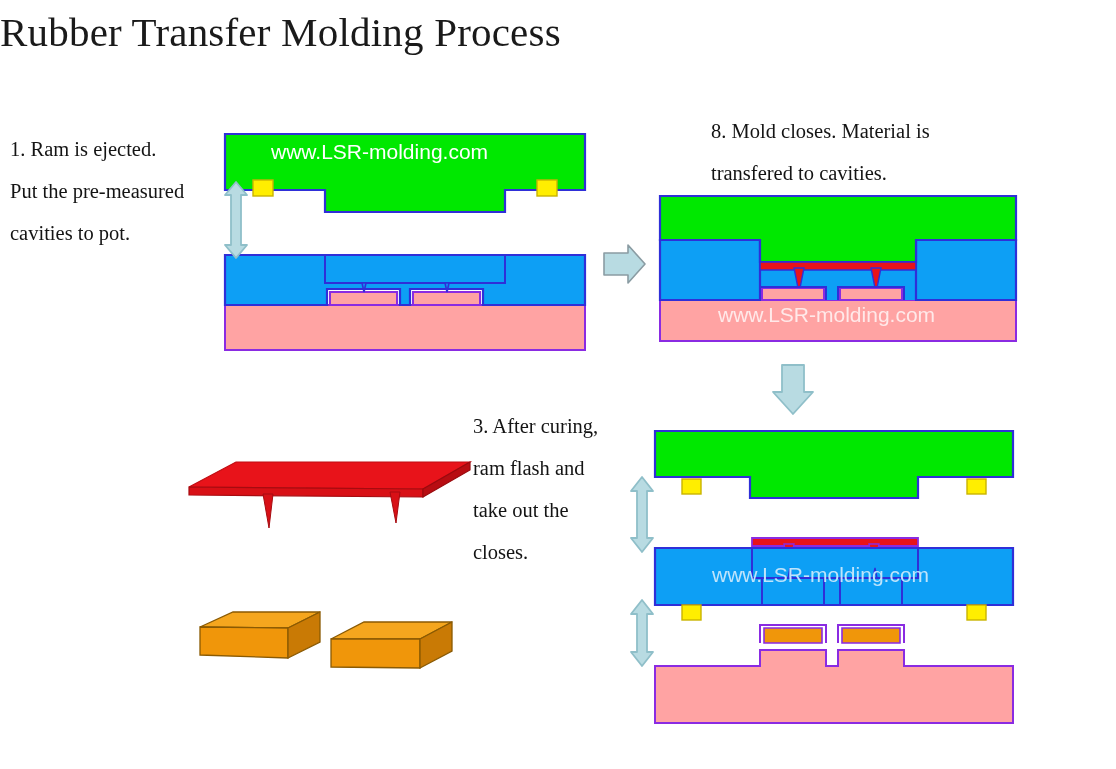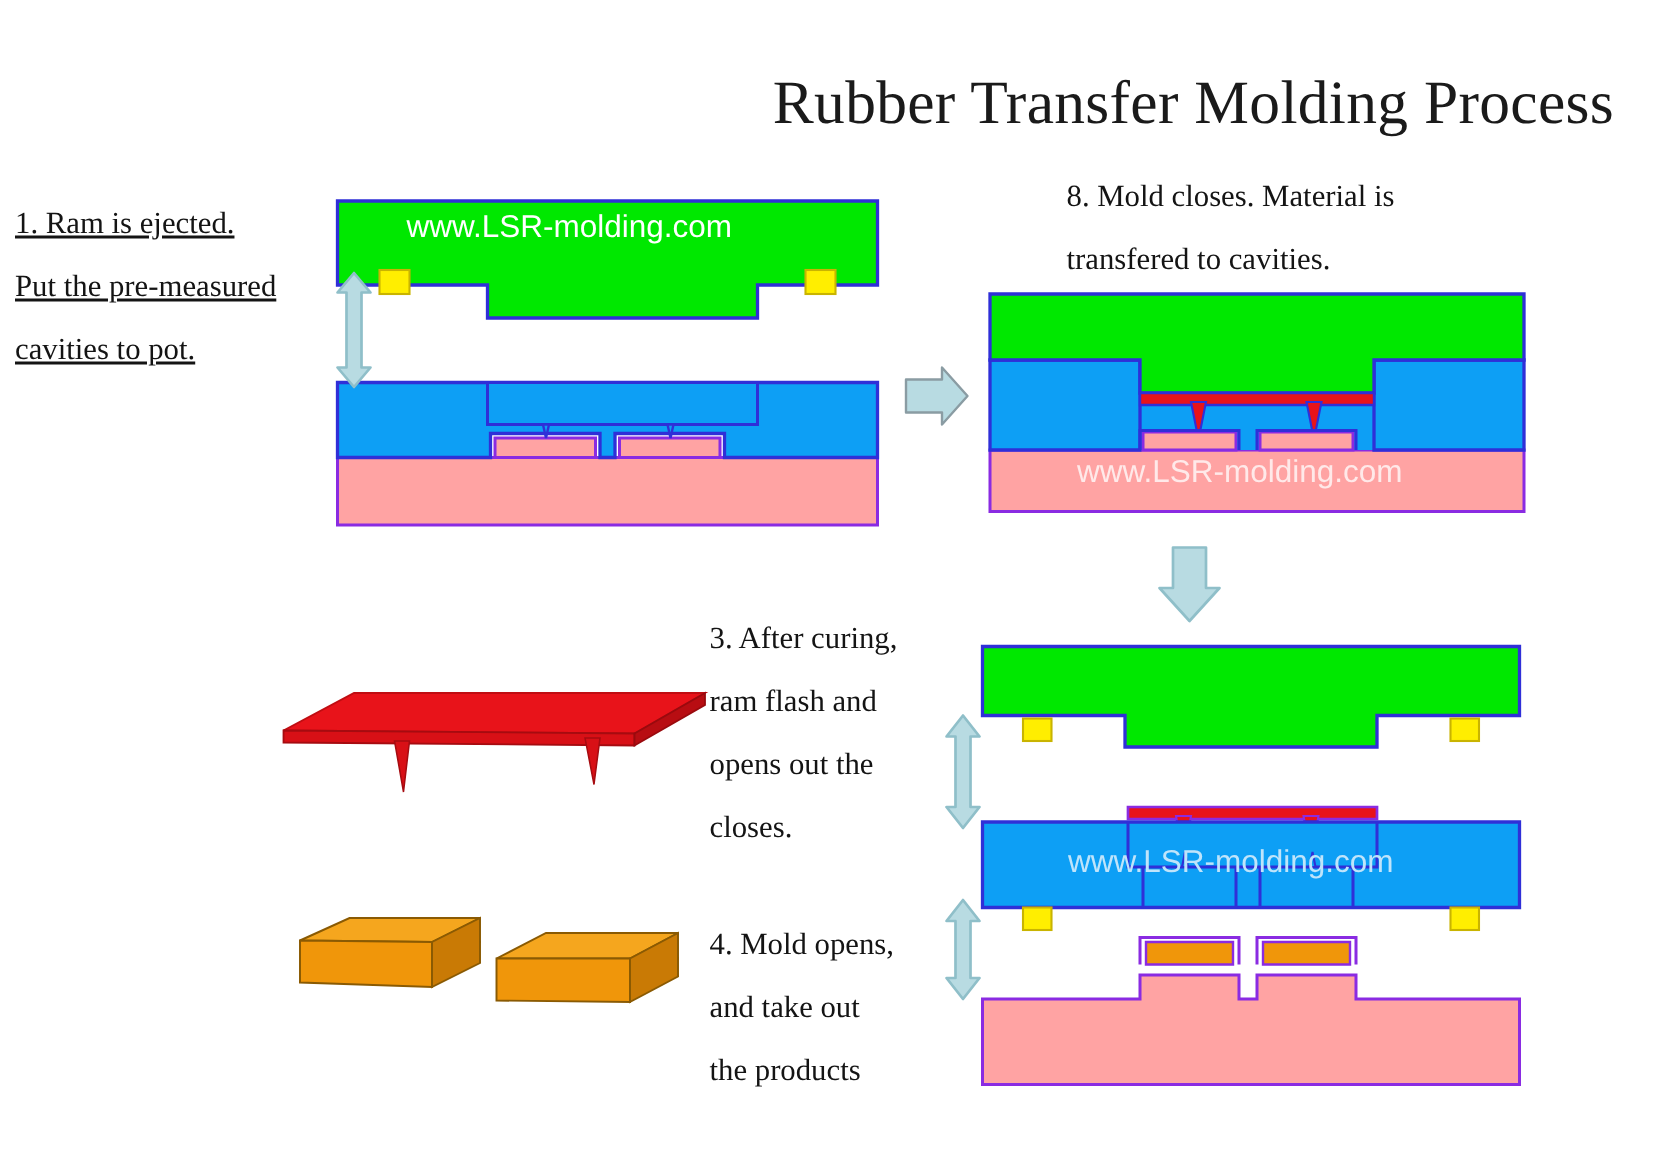--- a/index.html
+++ b/index.html
@@ -8,38 +8,37 @@
     width:1116px;height:769px;
     background:#ffffff;
     font-family:"Liberation Serif","DejaVu Serif",serif;
     overflow:hidden;
     position:relative;
   }
   .stage{position:absolute;left:0;top:0;width:1116px;height:769px;}
 
   #page-title{
     position:absolute;left:0;top:8px;width:1076px;
-    text-align:right;
+    text-align:left;
     font-size:41px;
     color:#1a1a1a;
     font-weight:400;
     letter-spacing:0.2px;
-    margin-top:36px;
   }
 
   .caption{
     position:absolute;
     font-size:20.5px;
     color:#141414;
     line-height:42px;
     white-space:nowrap;
   }
   .caption .ln{display:block;}
 
-  #caption-step1{left:10px;top:128px;text-decoration:underline;}
+  #caption-step1{left:10px;top:128px;}
   #caption-step2{left:711px;top:110px;}
   #caption-step3{left:473px;top:405px;}
   #caption-step4{left:473px;top:609px;}
 
   svg{display:block;}
   .svg-layer{position:absolute;left:0;top:0;pointer-events:none;}
 
   .wm{
     position:absolute;
     font-family:Liberation Sans, sans-serif;
@@ -64,29 +63,24 @@
   </div>
 
   <div class="caption" id="caption-step2">
     <span class="ln">8. Mold closes. Material is</span>
     <span class="ln">transfered to cavities.</span>
   </div>
 
   <div class="caption" id="caption-step3">
     <span class="ln">3. After curing,</span>
     <span class="ln">ram flash and</span>
-    <span class="ln">opens out the</span>
+    <span class="ln">take out the</span>
     <span class="ln">closes.</span>
   </div>
 
-  <div class="caption" id="caption-step4">
-    <span class="ln">4. Mold opens,</span>
-    <span class="ln">and take out</span>
-    <span class="ln">the products</span>
-  </div>
 
   <svg class="svg-layer" width="1116" height="769" viewBox="0 0 1116 769">
 
     <g>
 
       <path d="M225,134 L585,134 L585,190 L505,190 L505,212 L325,212 L325,190 L225,190 Z" fill="#00e800" stroke="#2f2fd8" stroke-width="2.2"></path>
 
       <rect x="253" y="180" width="20" height="16" fill="#ffee00" stroke="#c9b400" stroke-width="1.4"></rect>
       <rect x="537" y="180" width="20" height="16" fill="#ffee00" stroke="#c9b400" stroke-width="1.4"></rect>
 

